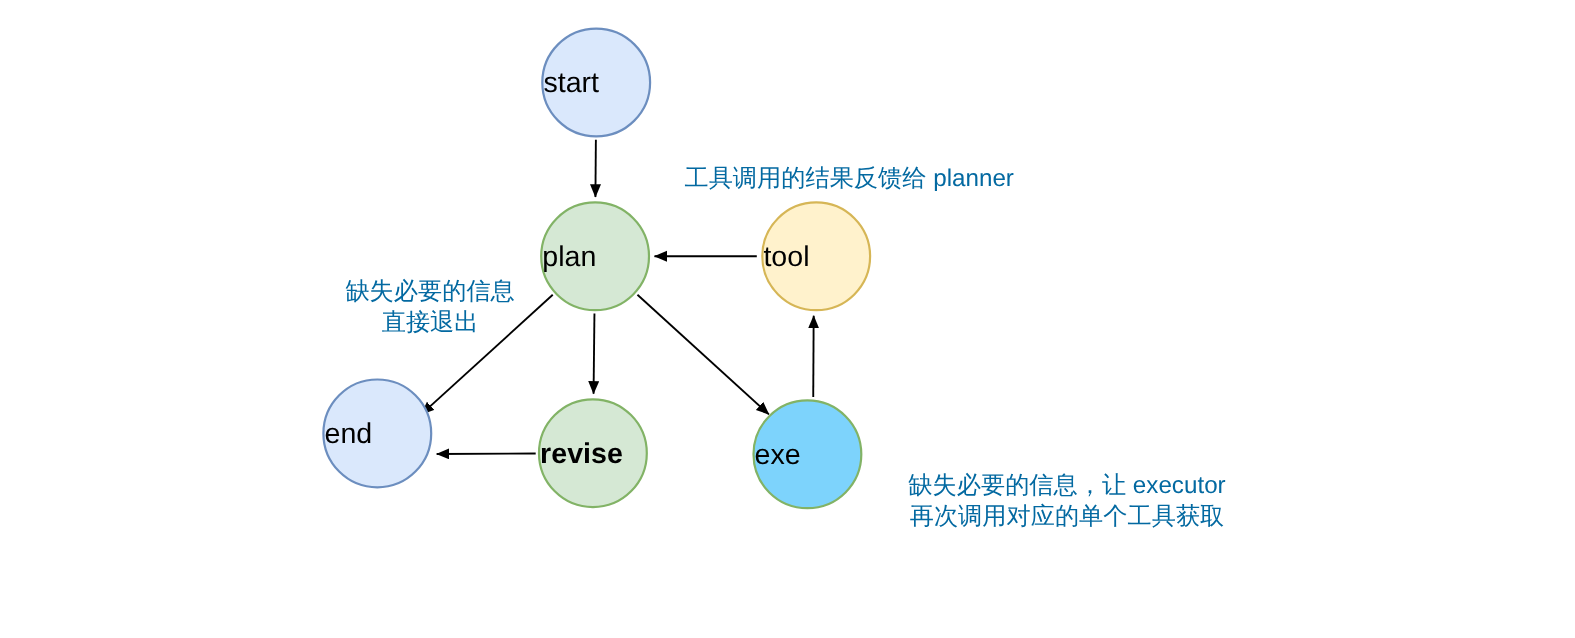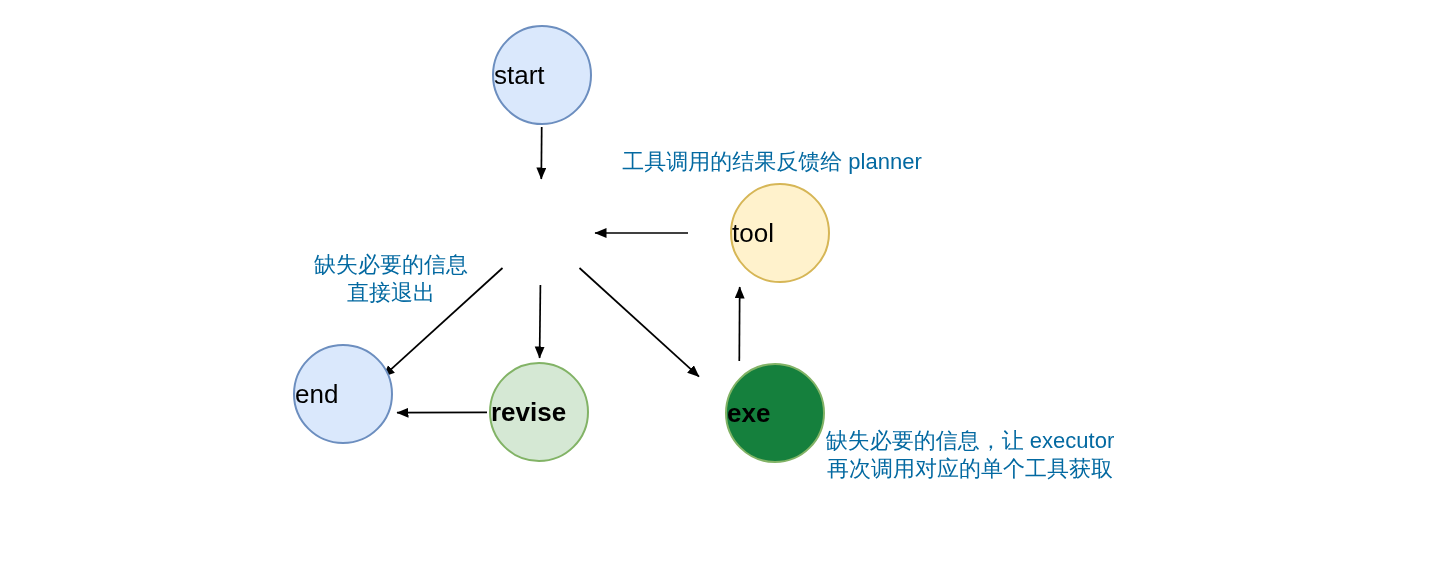--- a/index.html
+++ b/index.html
@@ -66,30 +66,33 @@
         <line x1="540.4" y1="285.0" x2="539.6" y2="358.0" stroke="#000000" stroke-width="1.7" marker-end="url(#arrowhead)"></line>
         <line x1="579.5" y1="268.0" x2="699.0" y2="376.7" stroke="#000000" stroke-width="1.7" marker-end="url(#arrowhead)"></line>
         <line x1="739.3" y1="361.0" x2="739.7" y2="287.0" stroke="#000000" stroke-width="1.7" marker-end="url(#arrowhead)"></line>
         <line x1="487.0" y1="412.3" x2="397.0" y2="412.7" stroke="#000000" stroke-width="1.7" marker-end="url(#arrowhead)"></line>
       </g>
   </svg>
 
   <div class="node" style="left: 492px; top: 25px; height: 100px; width: 100px; background: rgb(218, 232, 252); border-color: rgb(108, 142, 191);">
     <span class="node-label">start</span>
   </div>
-  <div class="node" style="left: 730px; top: 183px; height: 100px; width: 100px; background: rgb(255, 242, 204); border-color: rgb(214, 182, 86);">
+  <div class="node" style="left: 491px; top: 183px; height: 100px; width: 100px; background: rgb(213, 232, 212); border-color: rgb(130, 179, 102);">
+    <span class="node-label">plan</span>
+  </div>
+  <div class="node" style="left: 692px; top: 183px; height: 100px; width: 100px; background: rgb(255, 242, 204); border-color: rgb(214, 182, 86);">
     <span class="node-label">tool</span>
   </div>
   <div class="node" style="left: 293px; top: 344px; height: 100px; width: 100px; background: rgb(218, 232, 252); border-color: rgb(108, 142, 191);">
     <span class="node-label">end</span>
   </div>
   <div class="node" style="left: 489px; top: 362px; height: 100px; width: 100px; background: rgb(213, 232, 212); border-color: rgb(130, 179, 102); font-weight: bold;">
     <span class="node-label">revise</span>
   </div>
-  <div class="node" style="left: 725px; top: 363px; height: 100px; width: 100px; background: #15803d; border-color: rgb(130, 179, 102); font-weight: bold;">
+  <div class="node" style="left: 684px; top: 363px; height: 100px; width: 100px; background: #7dd3fc; border-color: rgb(130, 179, 102);">
     <span class="node-label">exe</span>
   </div>
 
   <div class="annotation" style="left: 772px; top: 162px;">工具调用的结果反馈给 planner</div>
   <div class="annotation" style="left: 391px; top: 279px;">缺失必要的信息
 直接退出</div>
   <div class="annotation" style="left: 970px; top: 427px; margin-top: 28px;">缺失必要的信息，让 executor
 再次调用对应的单个工具获取</div>
 
 </div>

